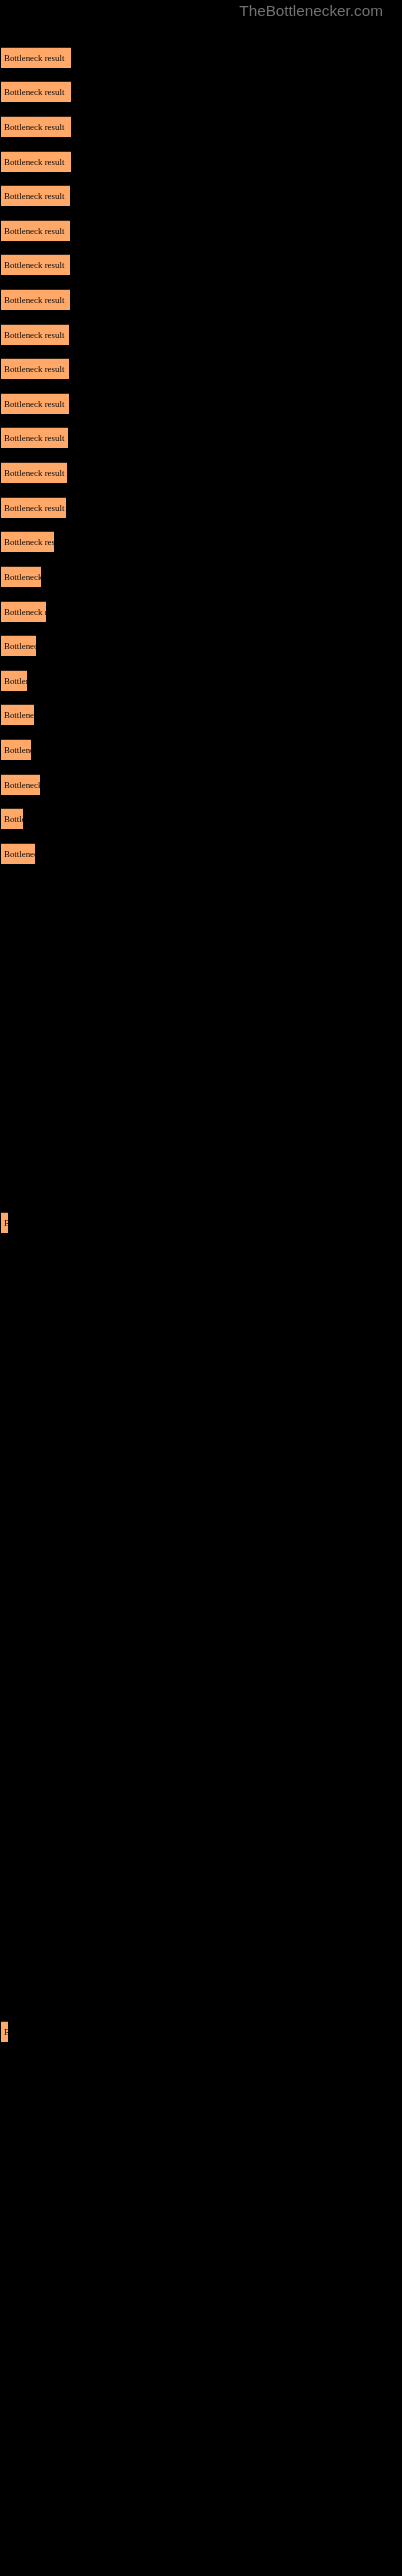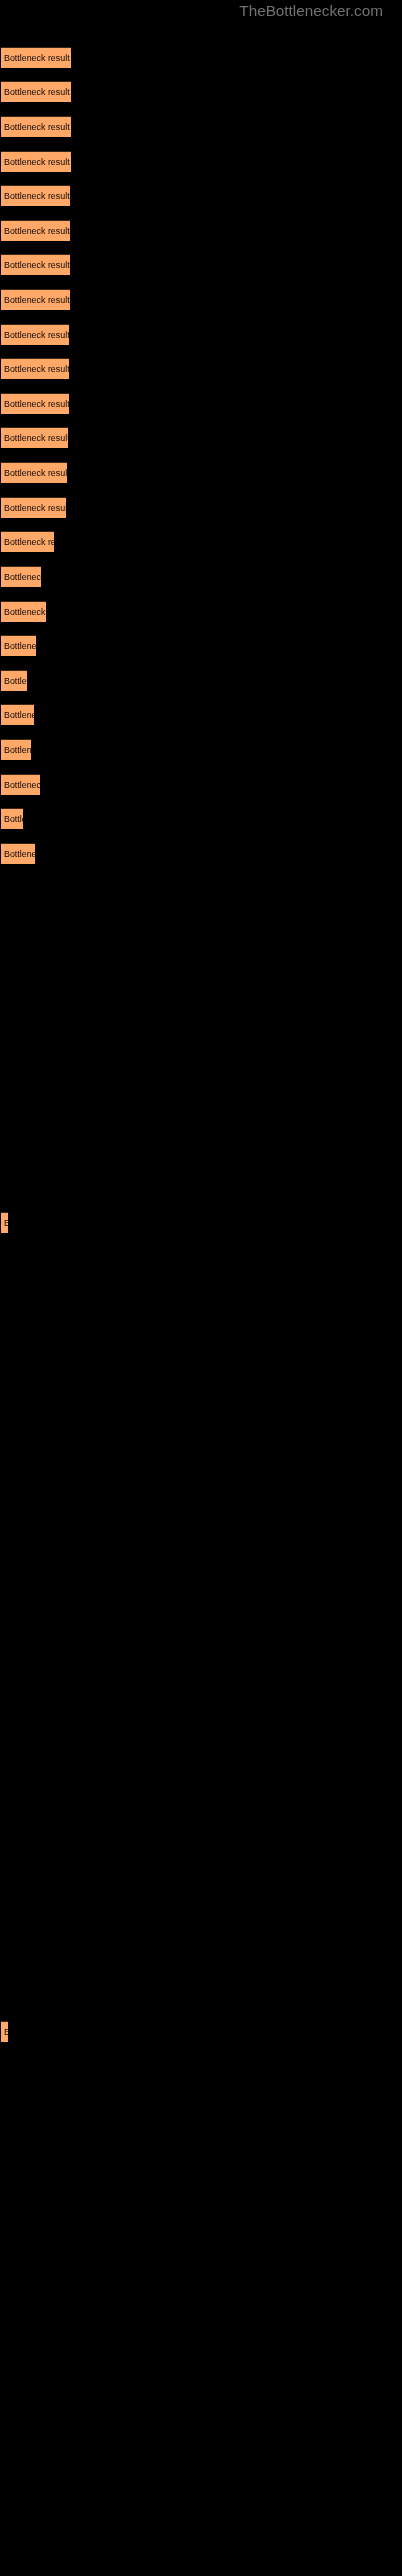--- a/index.html
+++ b/index.html
@@ -57,21 +57,21 @@
   }
 
   .bar-label {
     position: absolute;
     left: 3.2px;
     top: 50%;
     transform: translateY(-50%);
     color: #0a0a0a;
     font-size: 8.9px;
     line-height: 10.5px;
-    font-family: Liberation Sans, sans-serif;
+    font-family: Liberation Serif, serif;
     white-space: nowrap;
   }
 </style>
 </head>
 <body>
 
 <div class="site-title">TheBottlenecker.com</div>
 
 <div class="chart">
 <div class="bar-row" style="top: 47px;">

